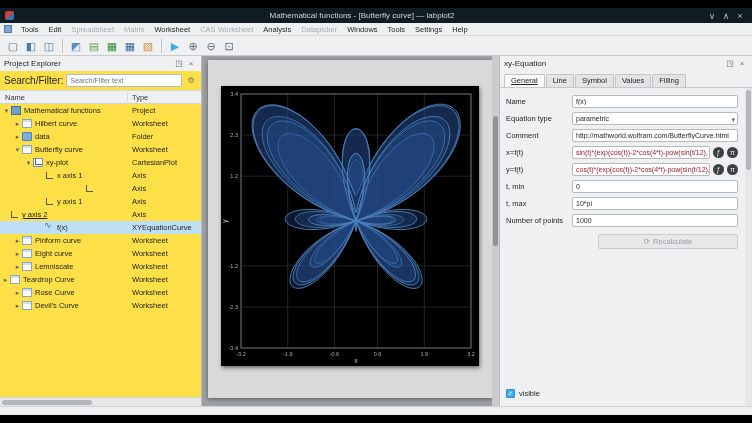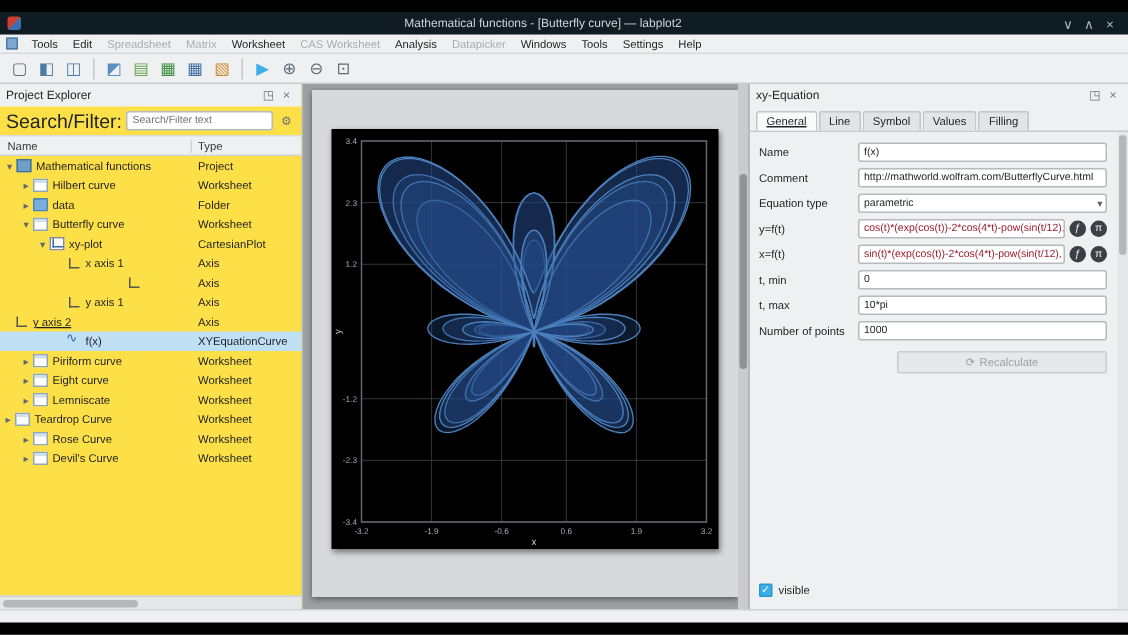--- a/index.html
+++ b/index.html
@@ -35,21 +35,21 @@
   .main { position:absolute; left:0; top:56px; width:752px; height:350px; background:#eff0f1; display:flex; }
 
   
   .left-panel { width:202px; height:350px; background:#fde047; border-right:1px solid #b9bcbe;
                 position:relative; overflow:hidden; }
   .dock-header { height:15px; display:flex; align-items:center; font-size:8px; color:#232629;
                  padding:0 4px; background:#eff0f1; }
   .dock-header .spacer { flex:1; }
   .dock-ico { width:12px; text-align:center; color:#6d7377; font-size:8px; }
   .search-row { height:19px; display:flex; align-items:center; padding:0 4px; gap:3px; }
-  .search-label { font-size:13px; color:#232629; white-space:nowrap; }
+  .search-label { font-size:10px; color:#232629; white-space:nowrap; }
   .search-input { flex:1; height:13px; font-size:7px; border:1px solid #b6babd; border-radius:2px;
                   background:#fff; padding:0 3px; font-family:"Liberation Sans",sans-serif; color:#232629; min-width:0; }
   .tree-colhdr { height:14px; display:flex; font-size:7.5px; color:#31363b; background:#eff0f1;
                  border-top:1px solid #d8dadc; border-bottom:1px solid #cfd1d3; align-items:center; }
   .col-name { width:128px; padding-left:5px; border-right:1px solid #d2d4d6; }
   .col-type { flex:1; padding-left:4px; }
   .tree { position:absolute; left:0; top:48px; width:202px; bottom:10px; overflow:hidden; }
   .tree-row { height:13px; display:flex; align-items:center; font-size:7.5px; color:#1d1f21; }
   .tree-row.selected { background:#bfdff5; }
   .tree-name { width:128px; display:flex; align-items:center; overflow:hidden; white-space:nowrap; }
@@ -378,47 +378,47 @@
           <span class="tab">Filling</span>
         </div>
       <div class="form">
 
         <div class="frow">
           <span class="flabel">Name</span>
           <input class="ffield" value="f(x)" style="">
         </div>
 
         <div class="frow">
-          <span class="flabel">Comment</span>
-          <input class="ffield" value="http://mathworld.wolfram.com/ButterflyCurve.html" style="">
-        </div>
-
-        <div class="frow">
           <span class="flabel">Equation type</span>
           <div class="ffield combo">
             <span>parametric</span>
             <span class="arrow">▾</span>
           </div>
         </div>
 
         <div class="frow">
+          <span class="flabel">Comment</span>
+          <input class="ffield" value="http://mathworld.wolfram.com/ButterflyCurve.html" style="">
+        </div>
+
+        <div class="frow">
+          <span class="flabel">x=f(t)</span>
+          <div class="ffield eq-field">sin(t)*(exp(cos(t))-2*cos(4*t)-pow(sin(t/12), 5))</div>
+          <span class="round-btn">ƒ</span>
+          <span class="round-btn">π</span>
+        </div>
+
+        <div class="frow">
           <span class="flabel">y=f(t)</span>
           <div class="ffield eq-field">cos(t)*(exp(cos(t))-2*cos(4*t)-pow(sin(t/12),5))</div>
           <span class="round-btn">ƒ</span>
           <span class="round-btn">π</span>
         </div>
 
         <div class="frow">
-          <span class="flabel">x=f(t)</span>
-          <div class="ffield eq-field">sin(t)*(exp(cos(t))-2*cos(4*t)-pow(sin(t/12), 5))</div>
-          <span class="round-btn">ƒ</span>
-          <span class="round-btn">π</span>
-        </div>
-
-        <div class="frow">
           <span class="flabel">t, min</span>
           <input class="ffield" value="0" style="">
         </div>
 
         <div class="frow">
           <span class="flabel">t, max</span>
           <input class="ffield" value="10*pi" style="">
         </div>
 
         <div class="frow">

